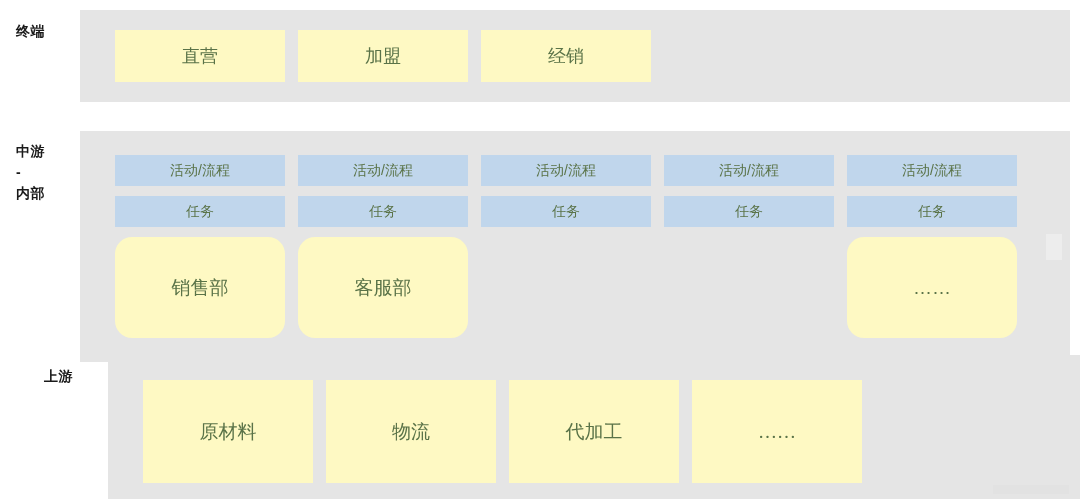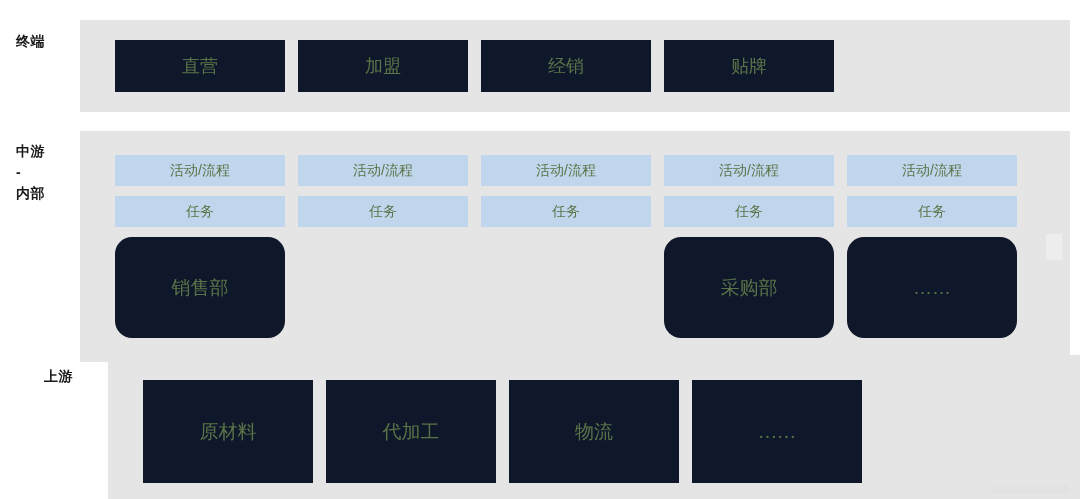--- a/index.html
+++ b/index.html
@@ -69,30 +69,30 @@
   .cell {
     display: flex;
     align-items: center;
     justify-content: center;
     text-align: center;
     box-sizing: border-box;
     overflow: hidden;
     white-space: nowrap;
   }
   .cell.green {
-    background: #0f172a;
+    background: #fef9c3;
     color: #5a7348;
   }
   .cell.blue {
     background: #c0d6ec;
     color: #5a7348;
   }
 
   
-  #band-terminal { top: 20px; height: 92px; }
+  #band-terminal { top: 10px; height: 92px; }
   #band-terminal .band-label { top: 11px; }
   #band-terminal .band-body { top: 0; height: 92px; }
   #band-terminal .cell {
     height: 52px;
     font-size: 18px;
   }
 
   
   #band-mid { top: 131px; height: 194px; }
   #band-mid .band-label { top: 10px; }
@@ -138,23 +138,20 @@
       <div class="grid">
         <div class="col">
           <div class="cell green">直营</div>
         </div>
         <div class="col">
           <div class="cell green">加盟</div>
         </div>
         <div class="col">
           <div class="cell green">经销</div>
         </div>
-        <div class="col">
-          <div class="cell green">贴牌</div>
-        </div>
       </div>
     </div>
   </div>
 
   <div class="band-row" id="band-mid">
     <div class="band-label">
       <div>中游</div>
       <div>-</div>
       <div>内部</div>
     </div>
@@ -163,55 +160,55 @@
 
         <div class="col">
           <div class="cell blue">活动/流程</div>
           <div class="cell blue">任务</div>
           <div class="cell green">销售部</div>
         </div>
 
         <div class="col">
           <div class="cell blue">活动/流程</div>
           <div class="cell blue">任务</div>
-        </div>
-
-        <div class="col">
-          <div class="cell blue">活动/流程</div>
-          <div class="cell blue">任务</div>
-        </div>
-
-        <div class="col">
-          <div class="cell blue">活动/流程</div>
-          <div class="cell blue">任务</div>
-          <div class="cell green">采购部</div>
+          <div class="cell green">客服部</div>
+        </div>
+
+        <div class="col">
+          <div class="cell blue">活动/流程</div>
+          <div class="cell blue">任务</div>
+        </div>
+
+        <div class="col">
+          <div class="cell blue">活动/流程</div>
+          <div class="cell blue">任务</div>
         </div>
 
         <div class="col">
           <div class="cell blue">活动/流程</div>
           <div class="cell blue">任务</div>
           <div class="cell green">……</div>
         </div>
 
       </div>
     </div>
   </div>
 
   <div class="band-row" id="band-up">
     <div class="band-label">上游</div>
     <div class="band-body">
       <div class="grid">
         <div class="col">
           <div class="cell green">原材料</div>
         </div>
         <div class="col">
+          <div class="cell green">物流</div>
+        </div>
+        <div class="col">
           <div class="cell green">代加工</div>
-        </div>
-        <div class="col">
-          <div class="cell green">物流</div>
         </div>
         <div class="col">
           <div class="cell green">……</div>
         </div>
       </div>
     </div>
   </div>
 
   <div class="artifact" id="artifact-mid-right"></div>
   <div class="artifact" id="artifact-bottom-right"></div>

